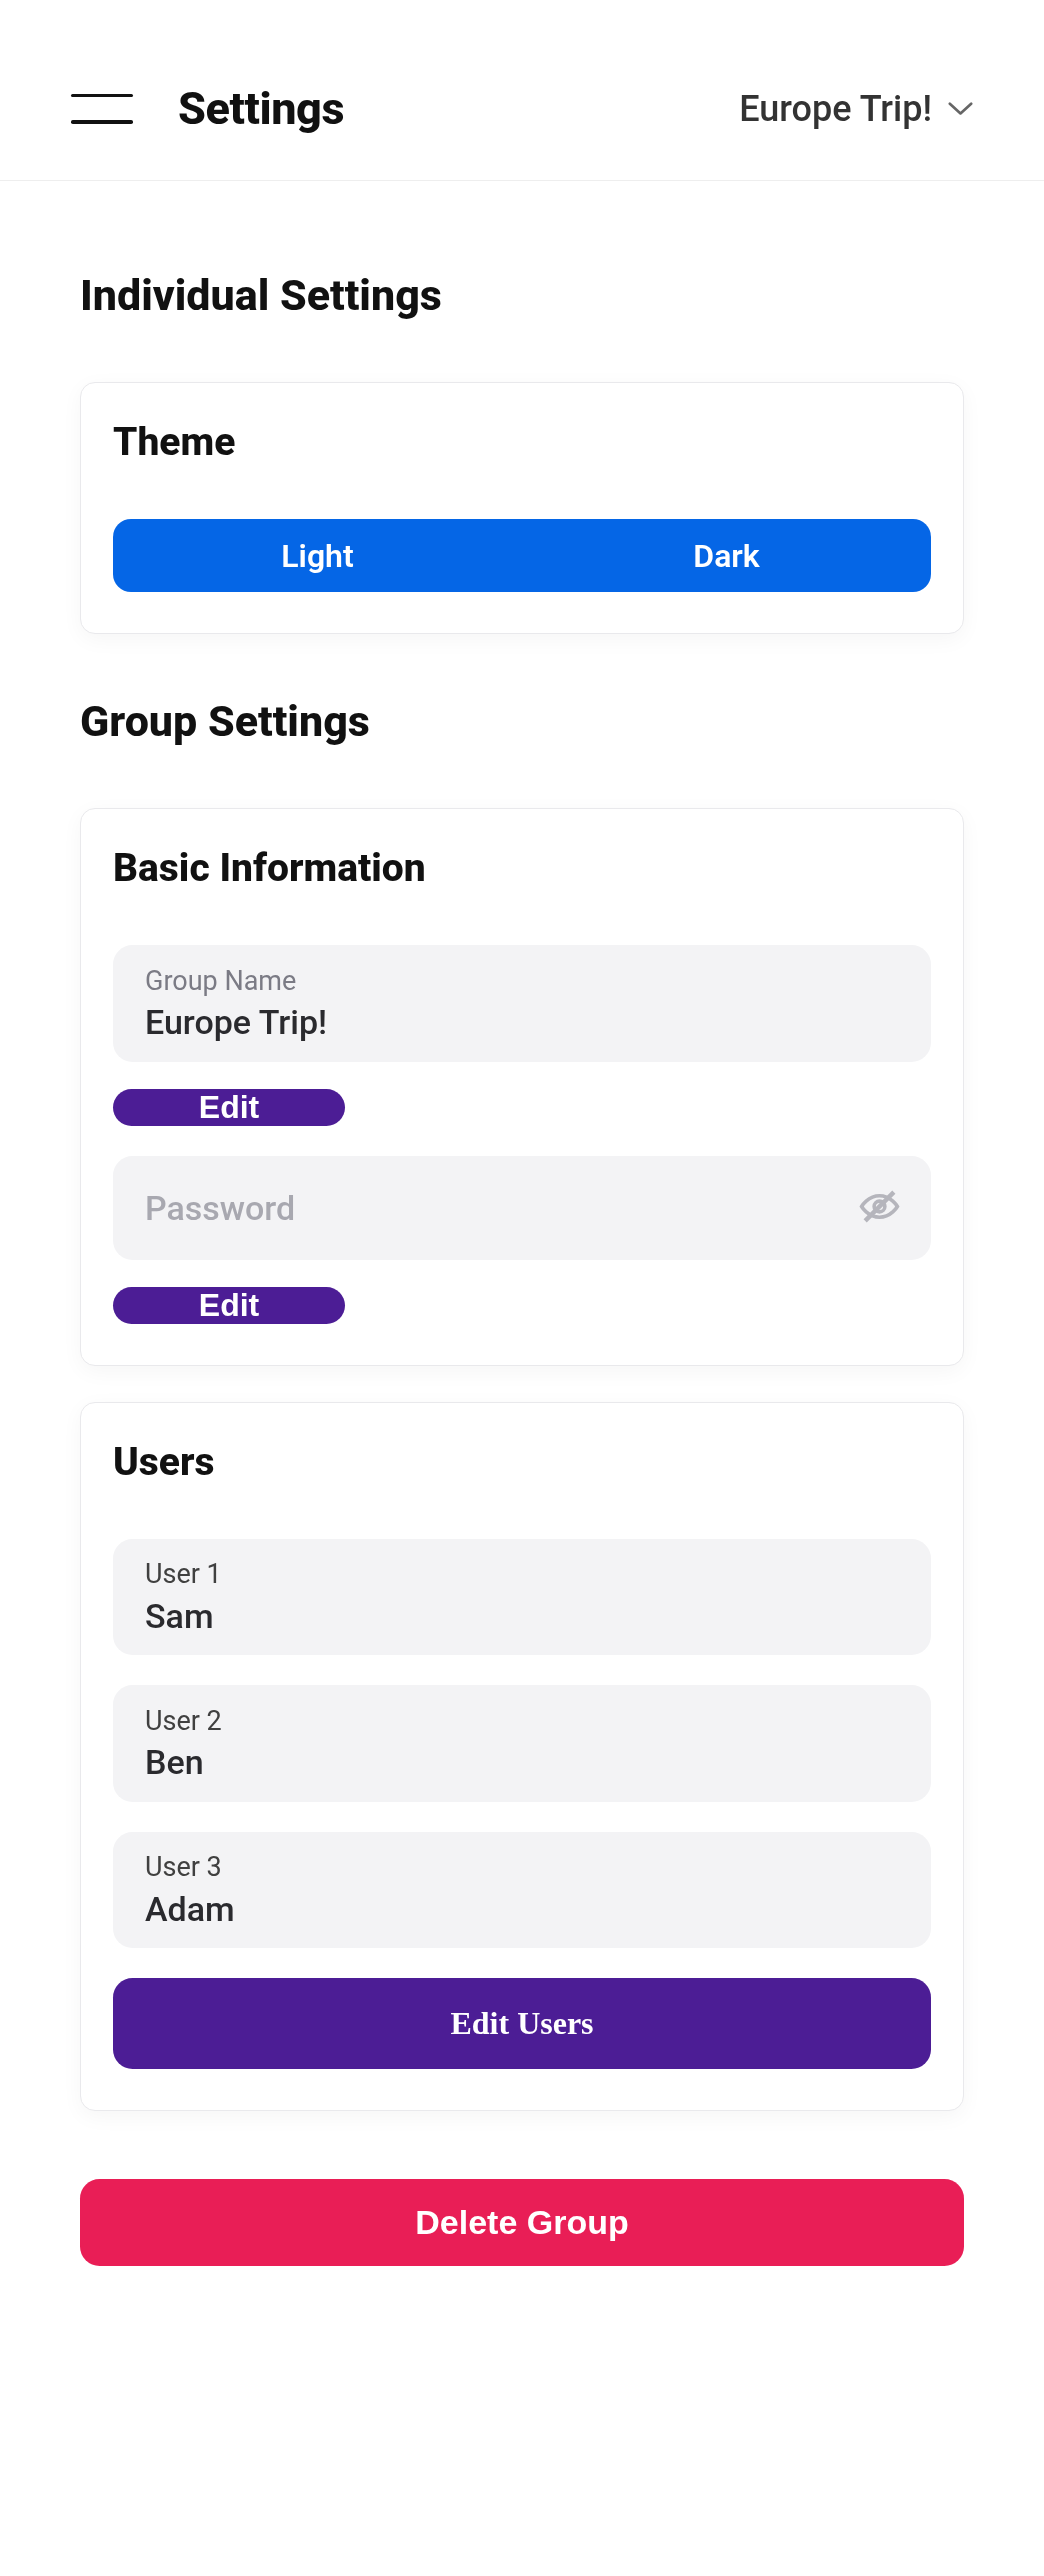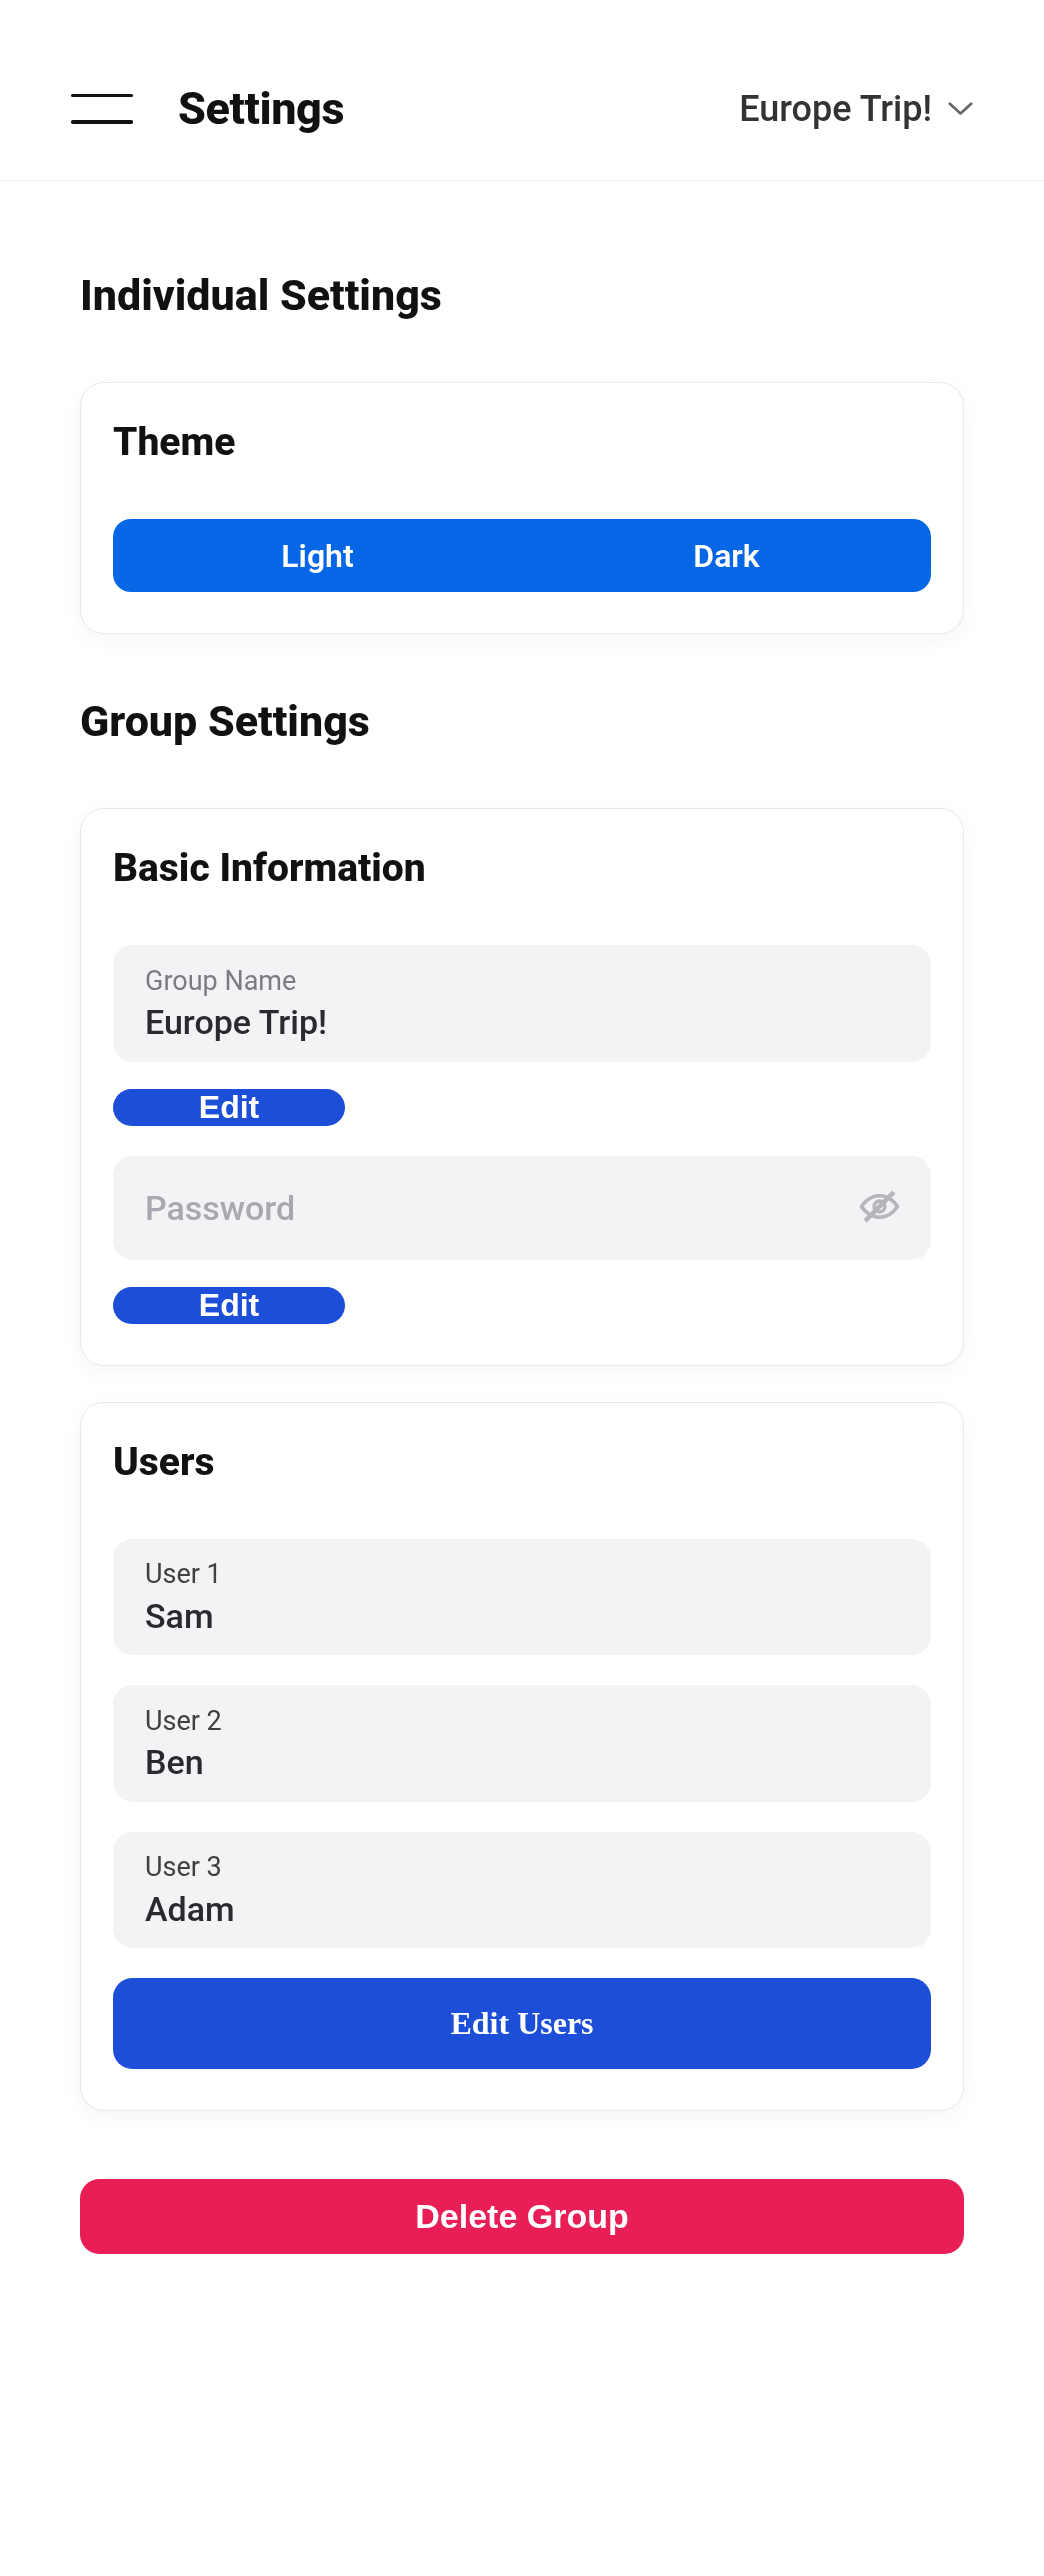--- a/index.html
+++ b/index.html
@@ -61,21 +61,21 @@
       margin: 0 0 62px 0;
       color: #111;
     }
     .section-heading.group {
       margin-top: 62px;
     }
 
     .card {
       background: #fff;
       border: 0.9px solid #e9e9ec;
-      border-radius: 24px;
+      border-radius: 15px;
       padding: 36px 32px 41px 32px;
       box-shadow: 0 5.4px 21.4px rgba(0,0,0,0.04);
       margin-bottom: 36px;
     }
 
     .card-heading {
       font-size: 39px;
       font-weight: 800;
       color: #111;
       margin-bottom: 54px;
@@ -136,21 +136,21 @@
     }
     .field-eye {
       position: absolute;
       right: 30px;
       top: 50%;
       transform: translateY(-50%);
       color: #b5b5bc;
     }
 
     .btn-primary {
-      background: #1d4ed8;
+      background: #4c1d95;
       color: #fff;
       border: none;
       border-radius: 19.6px;
       font-size: 32px;
       font-weight: 700;
       cursor: pointer;
       display: flex;
       align-items: center;
       justify-content: center;
     }
@@ -164,21 +164,21 @@
       font-family: Liberation Serif, serif;
     }
     .btn-danger {
       background: #E91E56;
       color: #fff;
       border: none;
       border-radius: 19.6px;
       font-size: 34px;
       font-weight: 700;
       width: 100%;
-      height: 75px;
+      height: 87px;
       cursor: pointer;
       margin-top: 32px;
     }
 
     .user-item {
       background: #f3f3f5;
       border-radius: 19.6px;
       padding: 19.6px 32px;
       margin-bottom: 30px;
     }

